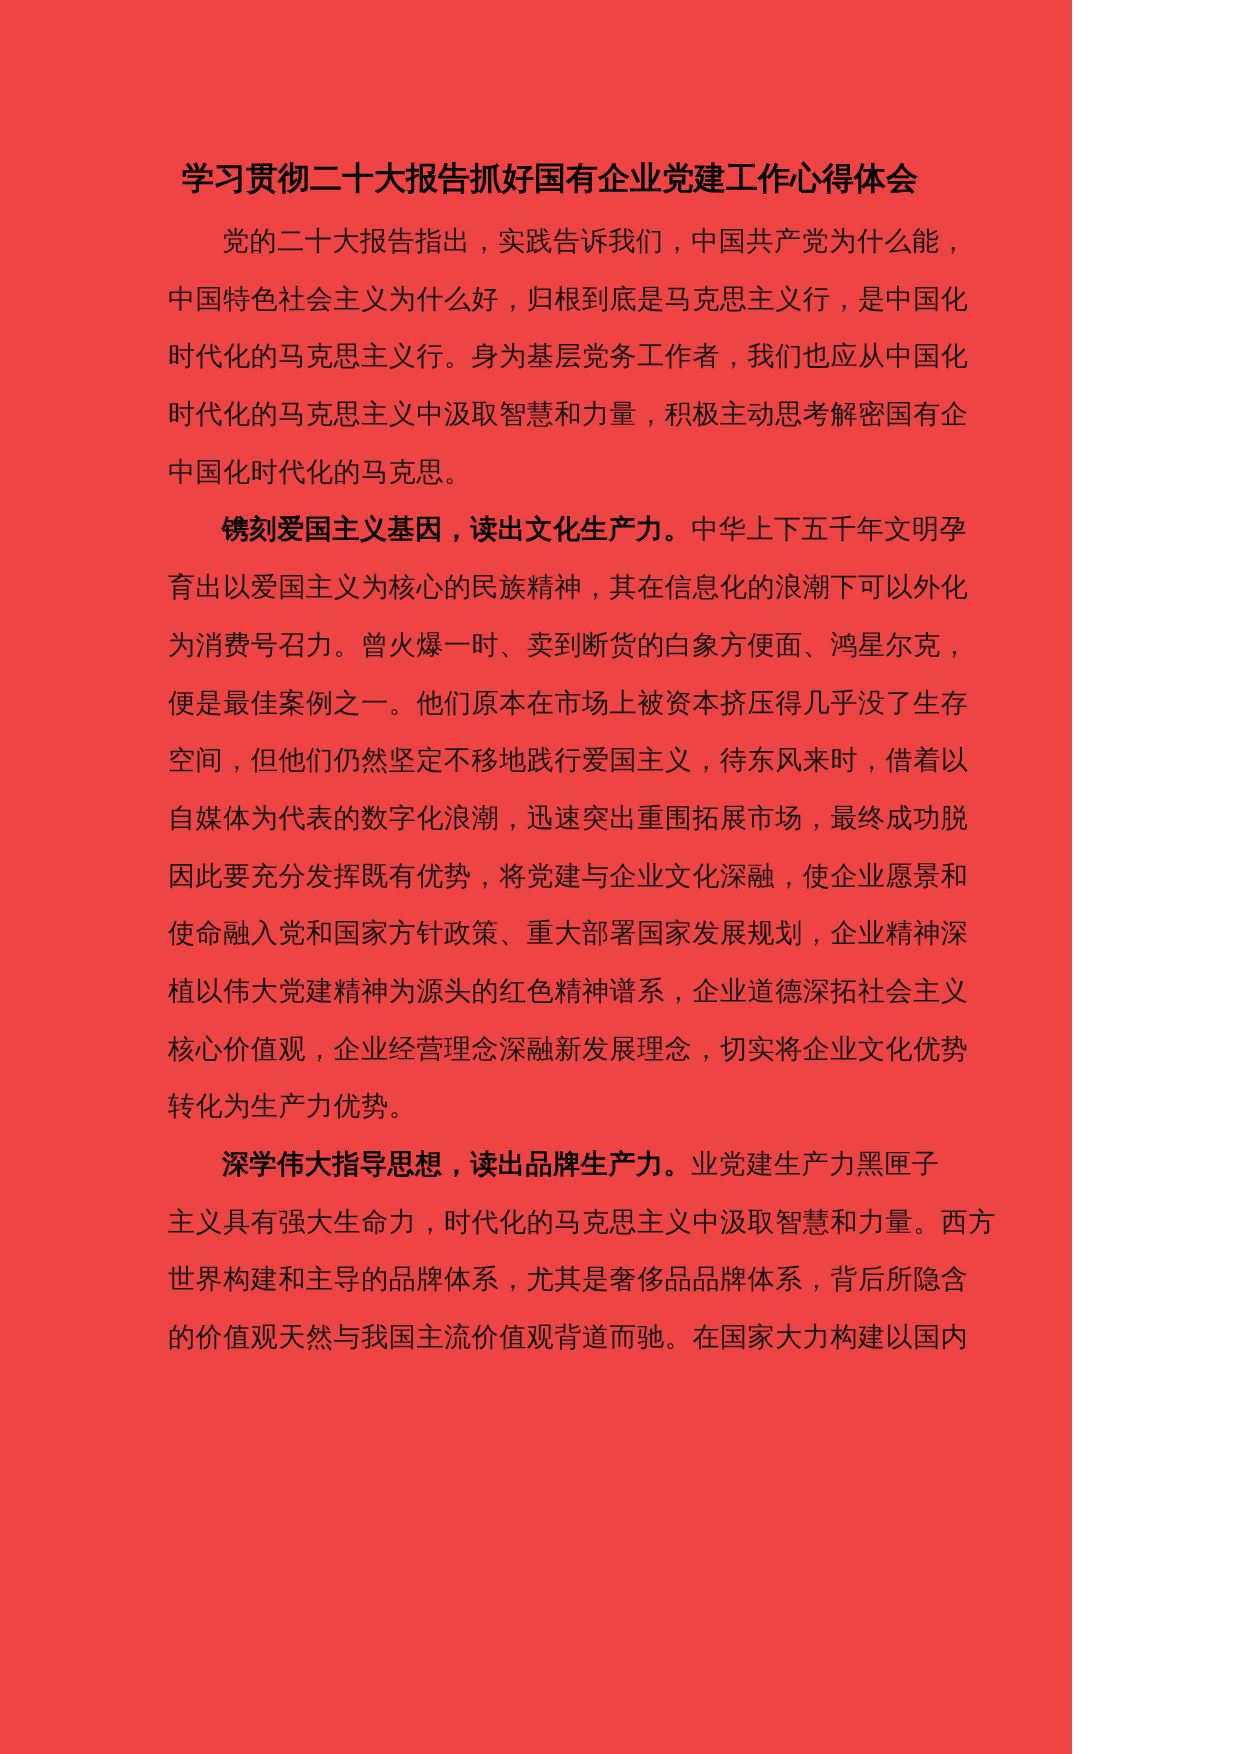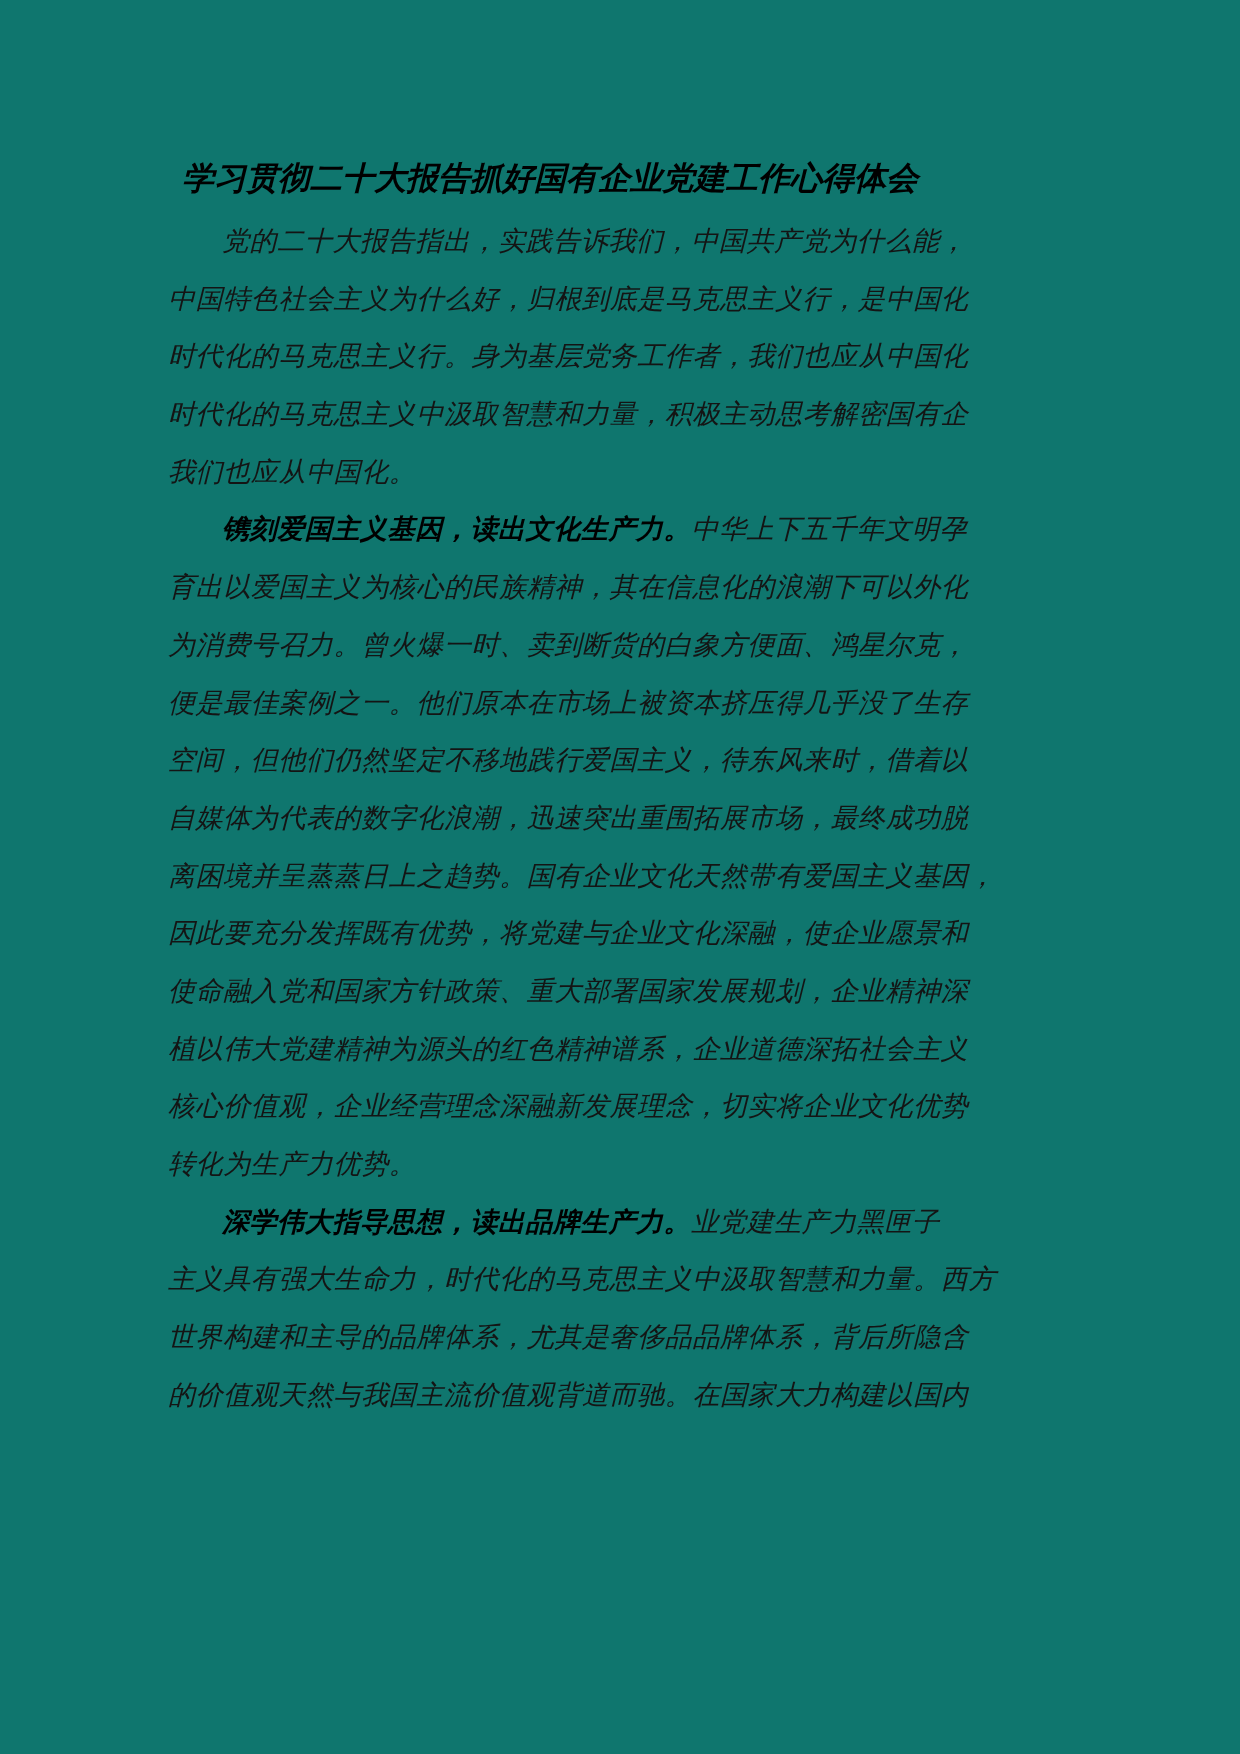--- a/index.html
+++ b/index.html
@@ -11,24 +11,23 @@
       width: 1240px;
       height: 1754px;
       position: relative;
       overflow: hidden;
       font-family: "DejaVu Sans", "Liberation Sans", sans-serif;
       color: #111111;
     }
     .page {
       position: absolute;
       left: 0; top: 0;
-      width: 1240px;
+      width: 1072px;
       height: 1754px;
-      background: #0f766e;
-      font-style: italic;
+      background: #ef4444;
     }
     .doc-title {
       position: absolute;
       top: 156px;
       left: 0;
       width: 1100px;
       text-align: center;
       font-size: 32px;
       font-weight: bold;
       letter-spacing: 0px;
@@ -63,29 +62,28 @@
 
 <div class="page">
   <div class="doc-title">学习贯彻二十大报告抓好国有企业党建工作心得体会</div>
 
   <div class="body">
 
     <div class="line indent">党的二十大报告指出，实践告诉我们，中国共产党为什么能，</div>
     <div class="line">中国特色社会主义为什么好，归根到底是马克思主义行，是中国化</div>
     <div class="line">时代化的马克思主义行。身为基层党务工作者，我们也应从中国化</div>
     <div class="line">时代化的马克思主义中汲取智慧和力量，积极主动思考解密国有企</div>
-    <div class="line">我们也应从中国化。</div>
+    <div class="line">中国化时代化的马克思。</div>
 
     <div class="line indent"><span class="lead">镌刻爱国主义基因，读出文化生产力。</span><span>中华上下五千年文明孕</span></div>
     <div class="line">育出以爱国主义为核心的民族精神，其在信息化的浪潮下可以外化</div>
     <div class="line">为消费号召力。曾火爆一时、卖到断货的白象方便面、鸿星尔克，</div>
     <div class="line">便是最佳案例之一。他们原本在市场上被资本挤压得几乎没了生存</div>
     <div class="line">空间，但他们仍然坚定不移地践行爱国主义，待东风来时，借着以</div>
     <div class="line">自媒体为代表的数字化浪潮，迅速突出重围拓展市场，最终成功脱</div>
-    <div class="line">离困境并呈蒸蒸日上之趋势。国有企业文化天然带有爱国主义基因，</div>
     <div class="line">因此要充分发挥既有优势，将党建与企业文化深融，使企业愿景和</div>
     <div class="line">使命融入党和国家方针政策、重大部署国家发展规划，企业精神深</div>
     <div class="line">植以伟大党建精神为源头的红色精神谱系，企业道德深拓社会主义</div>
     <div class="line">核心价值观，企业经营理念深融新发展理念，切实将企业文化优势</div>
     <div class="line">转化为生产力优势。</div>
 
     <div class="line indent"><span class="lead">深学伟大指导思想，读出品牌生产力。</span><span>业党建生产力黑匣子</span></div>
     <div class="line">主义具有强大生命力，时代化的马克思主义中汲取智慧和力量。西方</div>
     <div class="line">世界构建和主导的品牌体系，尤其是奢侈品品牌体系，背后所隐含</div>
     <div class="line">的价值观天然与我国主流价值观背道而驰。在国家大力构建以国内</div>

